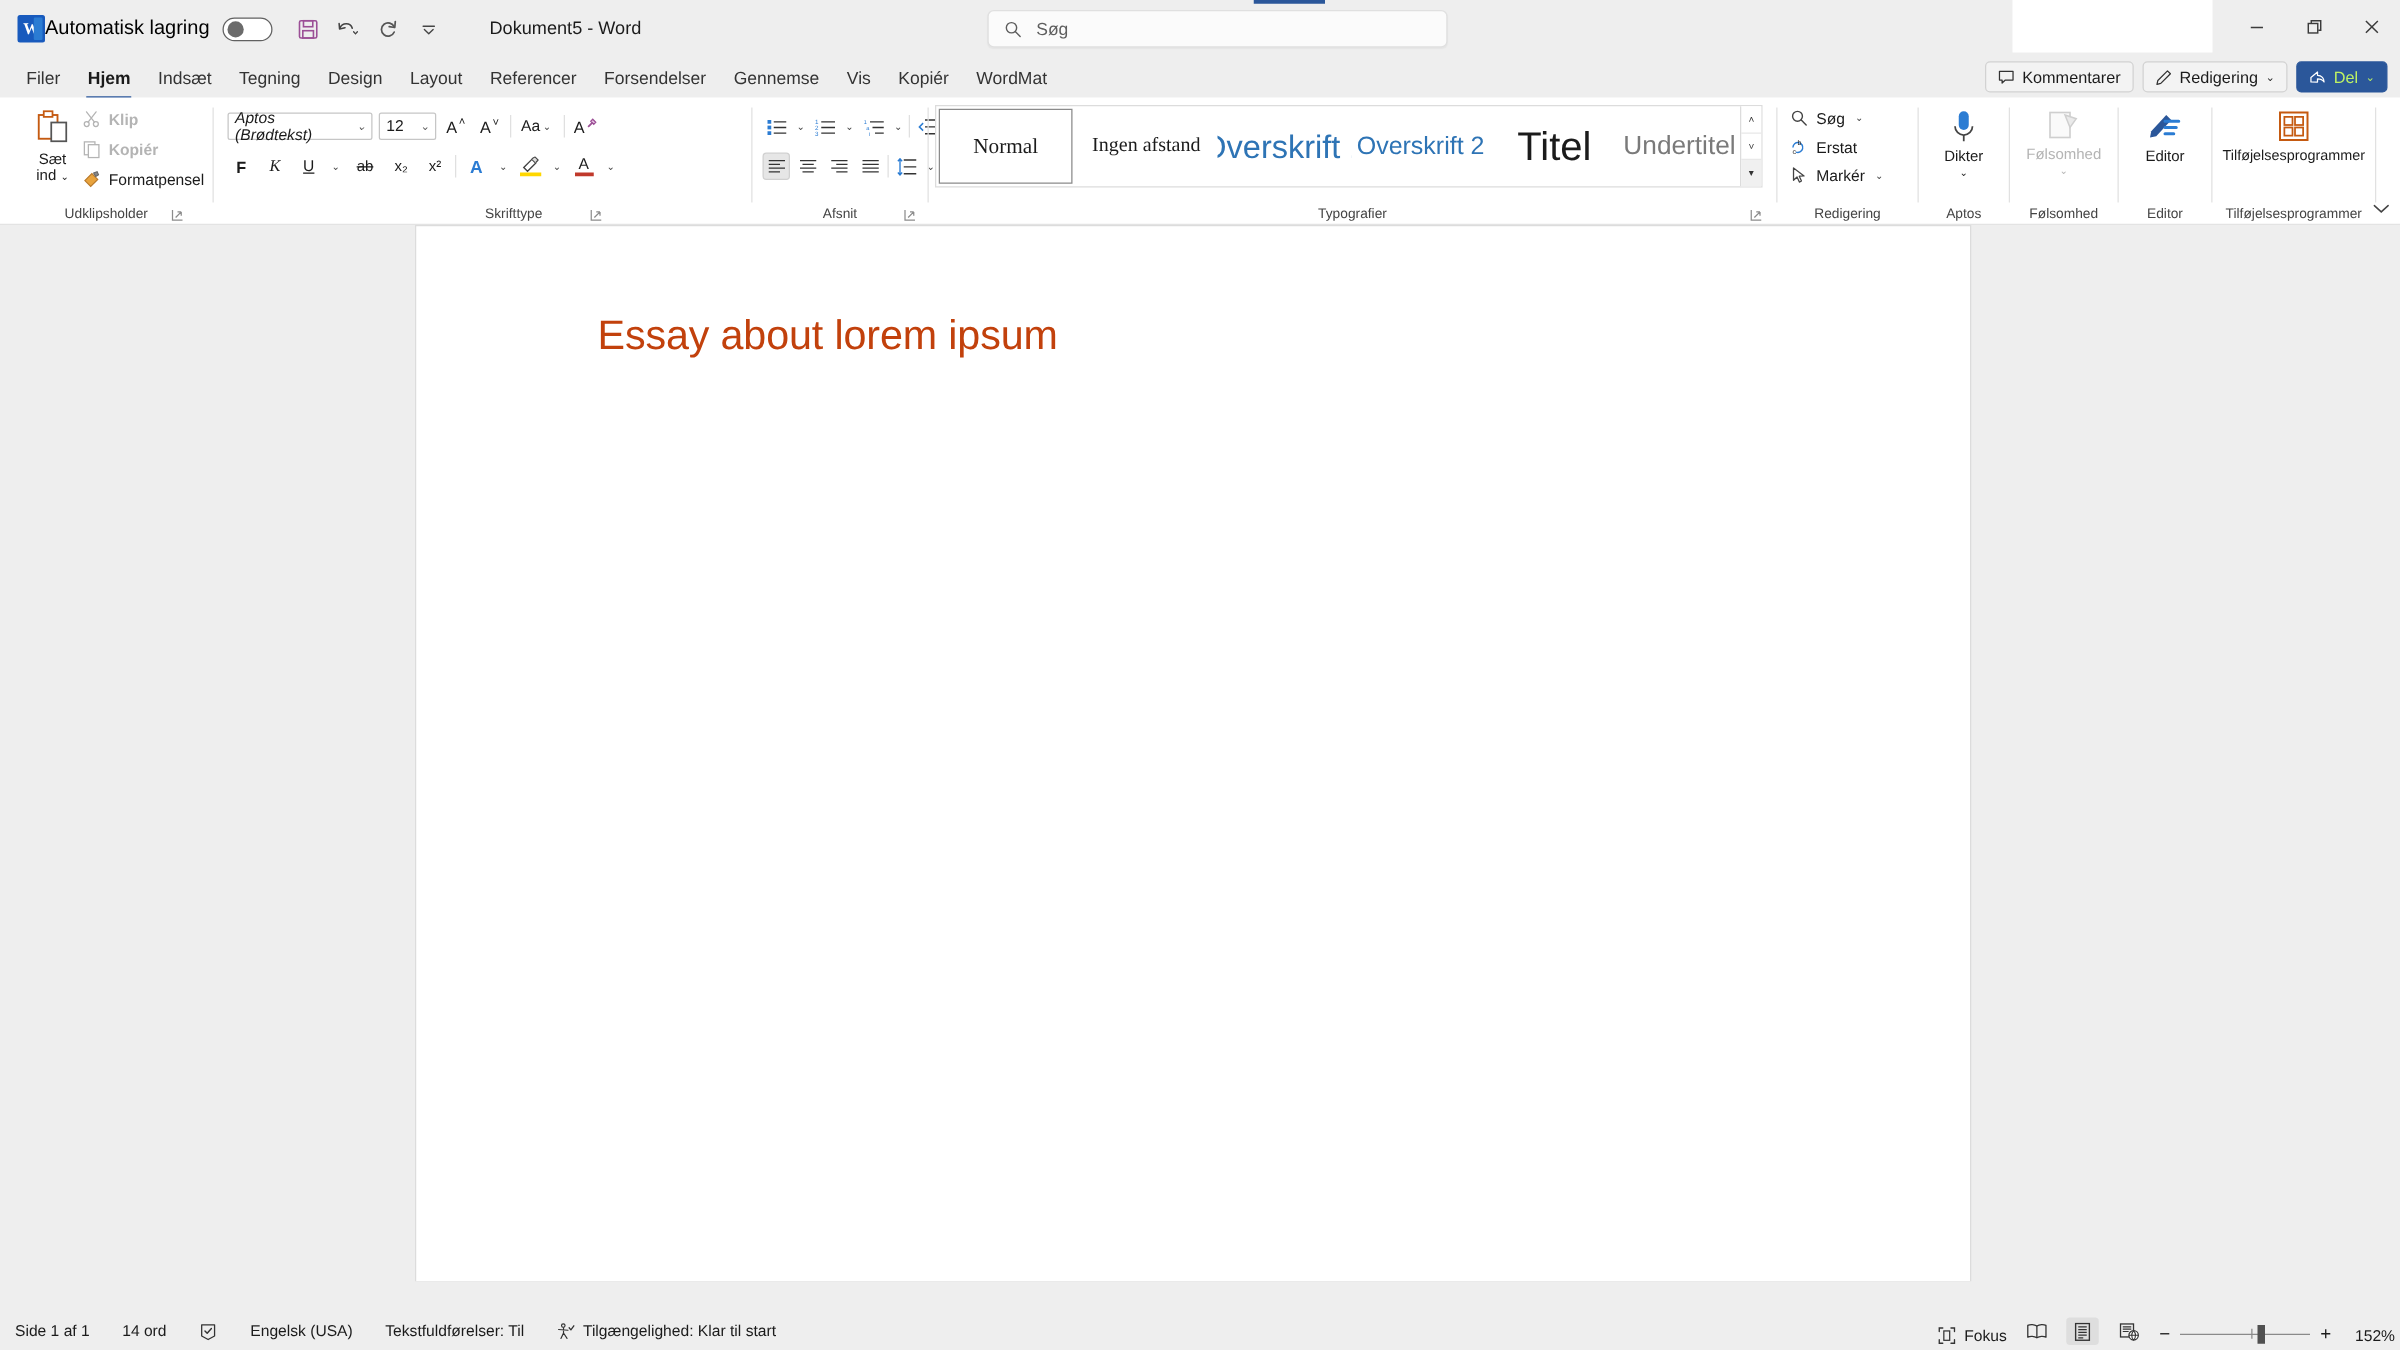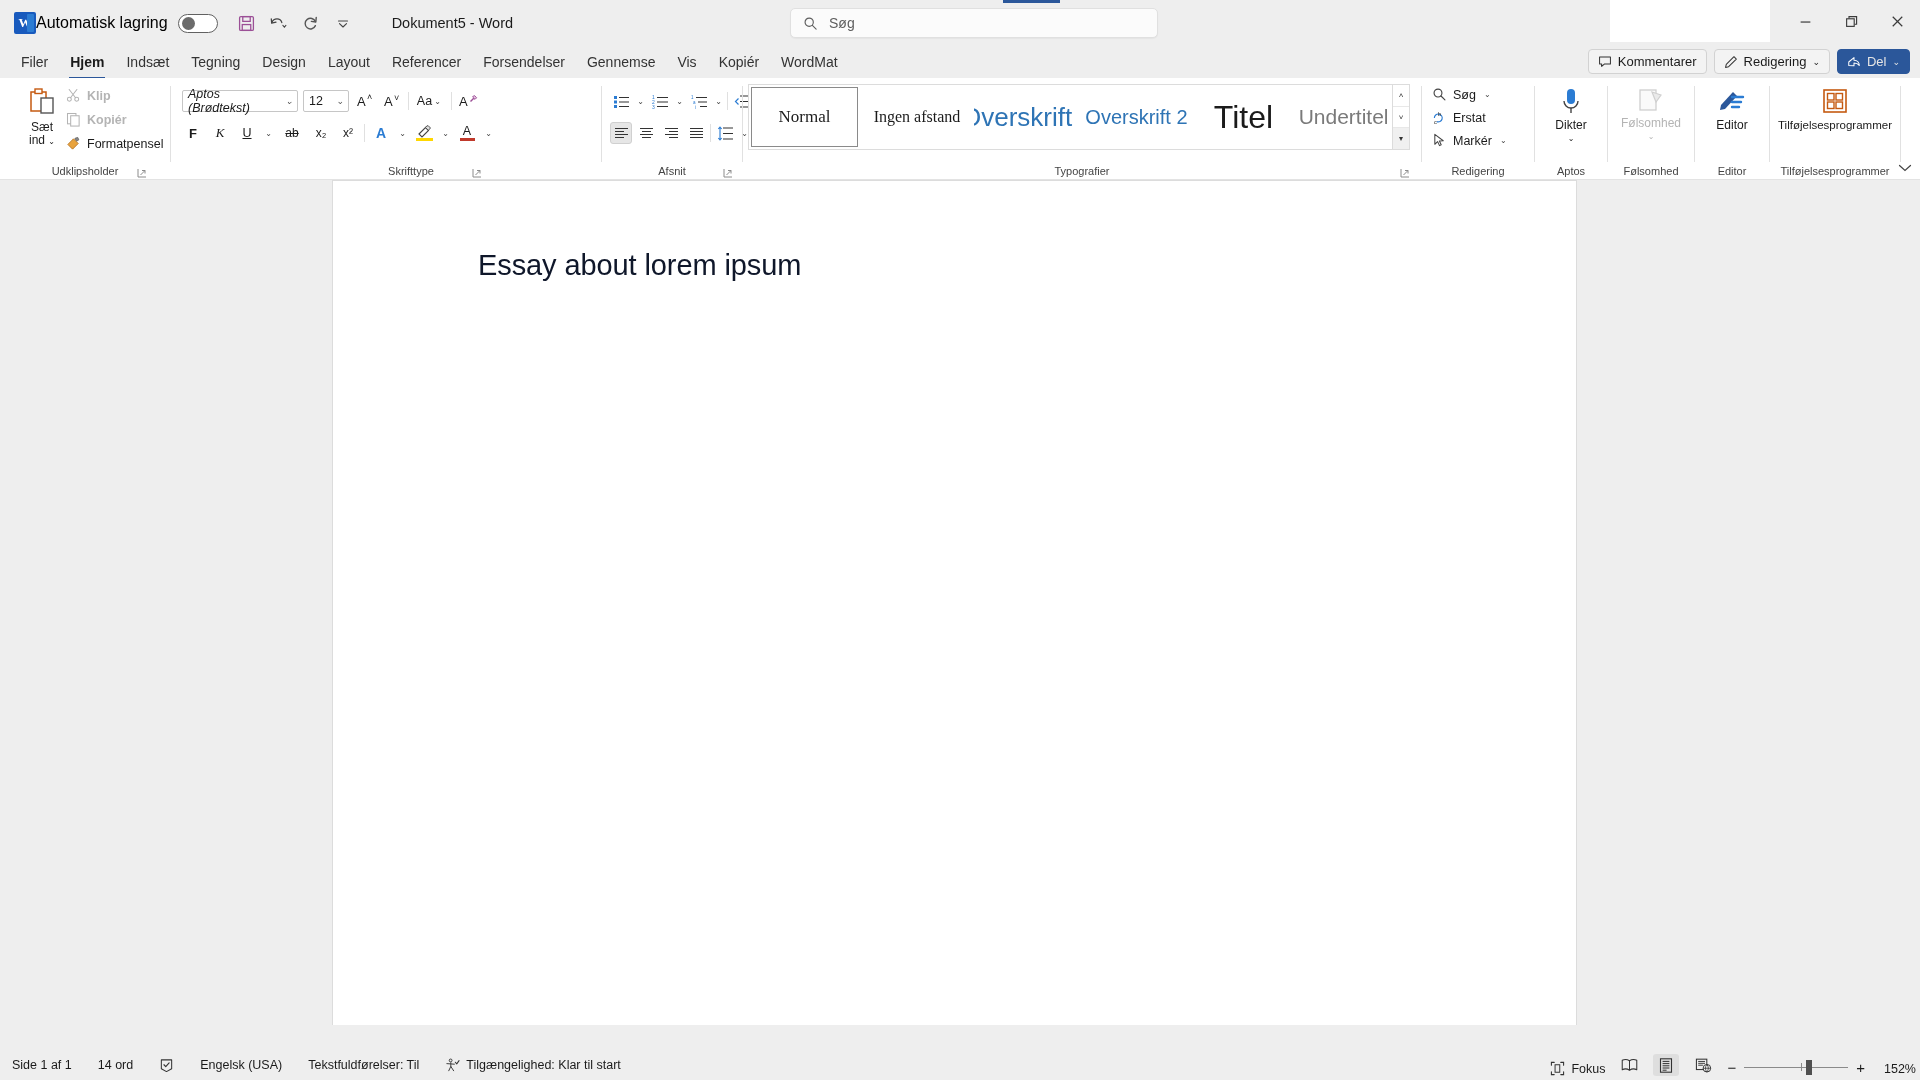--- a/index.html
+++ b/index.html
@@ -86,21 +86,21 @@
     height: 2px; background: #2b579a;
   }
   .tabstrip-right {
     position: absolute; right: 10px; top: 3px; display: flex; align-items: center; gap: 7px;
   }
   .pillbtn {
     height: 25px; border: 1px solid #d2d2d2; border-radius: 4px; background: #f3f3f3;
     display: flex; align-items: center; gap: 6px; padding: 0 9px;
     font-size: 13px; color: #1b1b1b; white-space: nowrap;
   }
-  .pillbtn.share { background: #2b579a; border-color: #2b579a; color: #e5e5e5; }
+  .pillbtn.share { background: #2b579a; border-color: #2b579a; color: #bef264; }
 
   
   .ribbon {
     position: absolute; left: 0; top: 78px; width: 1920px; height: 102px;
     background: #ffffff; border-bottom: 1px solid #e3e3e3;
   }
   .rgroup { position: absolute; top: 0; height: 102px; }
   .rgroup .glabel {
     position: absolute; bottom: 3px; left: 0; width: 100%; text-align: center;
     font-size: 11px; color: #444444; white-space: nowrap;
@@ -156,21 +156,21 @@
   
   .docarea {
     position: absolute; left: 0; top: 180px; width: 1920px; height: 845px;
     background: #eeeeee; overflow: hidden;
   }
   .page {
     position: absolute; left: 333px; top: 1px; width: 1243px; height: 844px;
     background: #ffffff; box-shadow: 0 0 0 1px #dcdcdc;
   }
   .doc-title-line {
-    position: absolute; left: 145px; top: 68px; font-size: 29px; color: #0f172a;
+    position: absolute; left: 145px; top: 68px; font-size: 33px; color: #c2410c;
     letter-spacing: -0.1px; white-space: nowrap;
   }
   .doc-body-line {
     position: absolute; left: 145px; top: 169px; font-size: 27px; color: #000;
     letter-spacing: -0.1px; white-space: nowrap;
   }
   .caret-bar {
     display: inline-block; width: 1.5px; height: 28px; background: #000;
     vertical-align: -6px; margin-left: 1px;
   }

